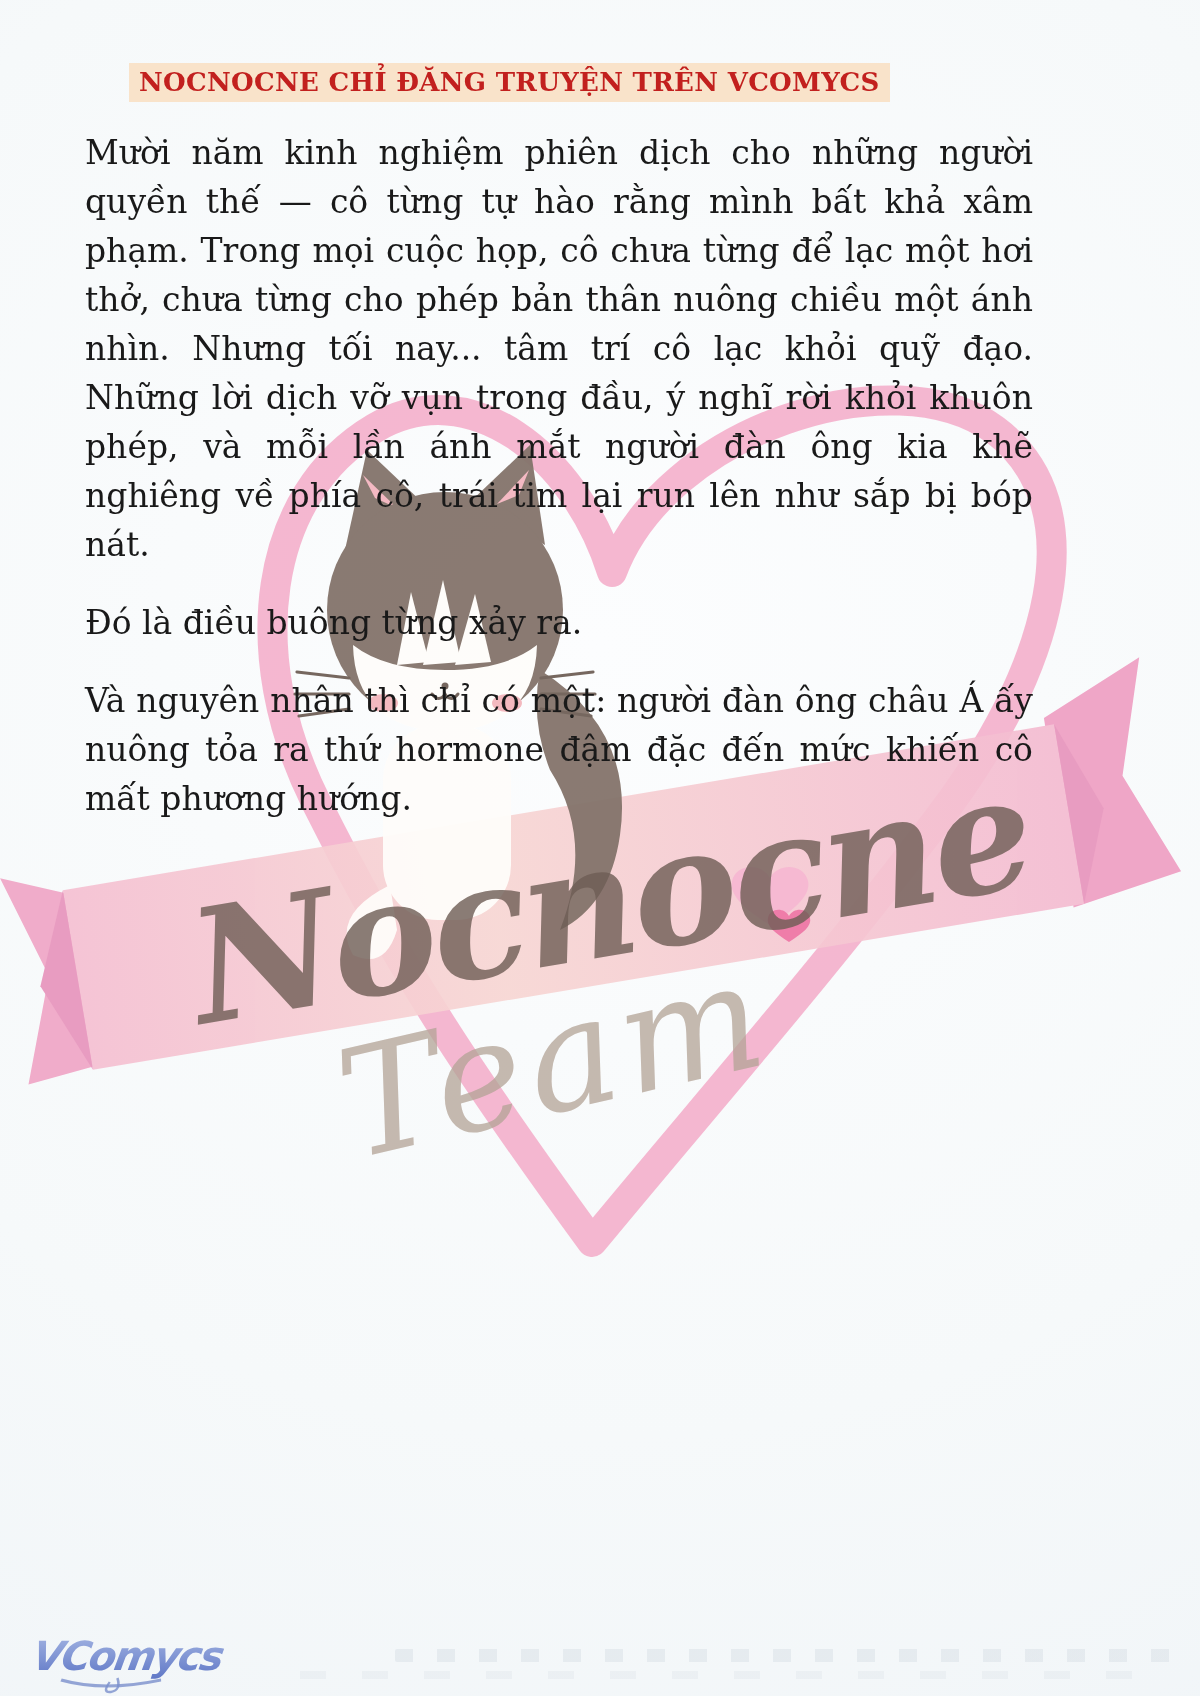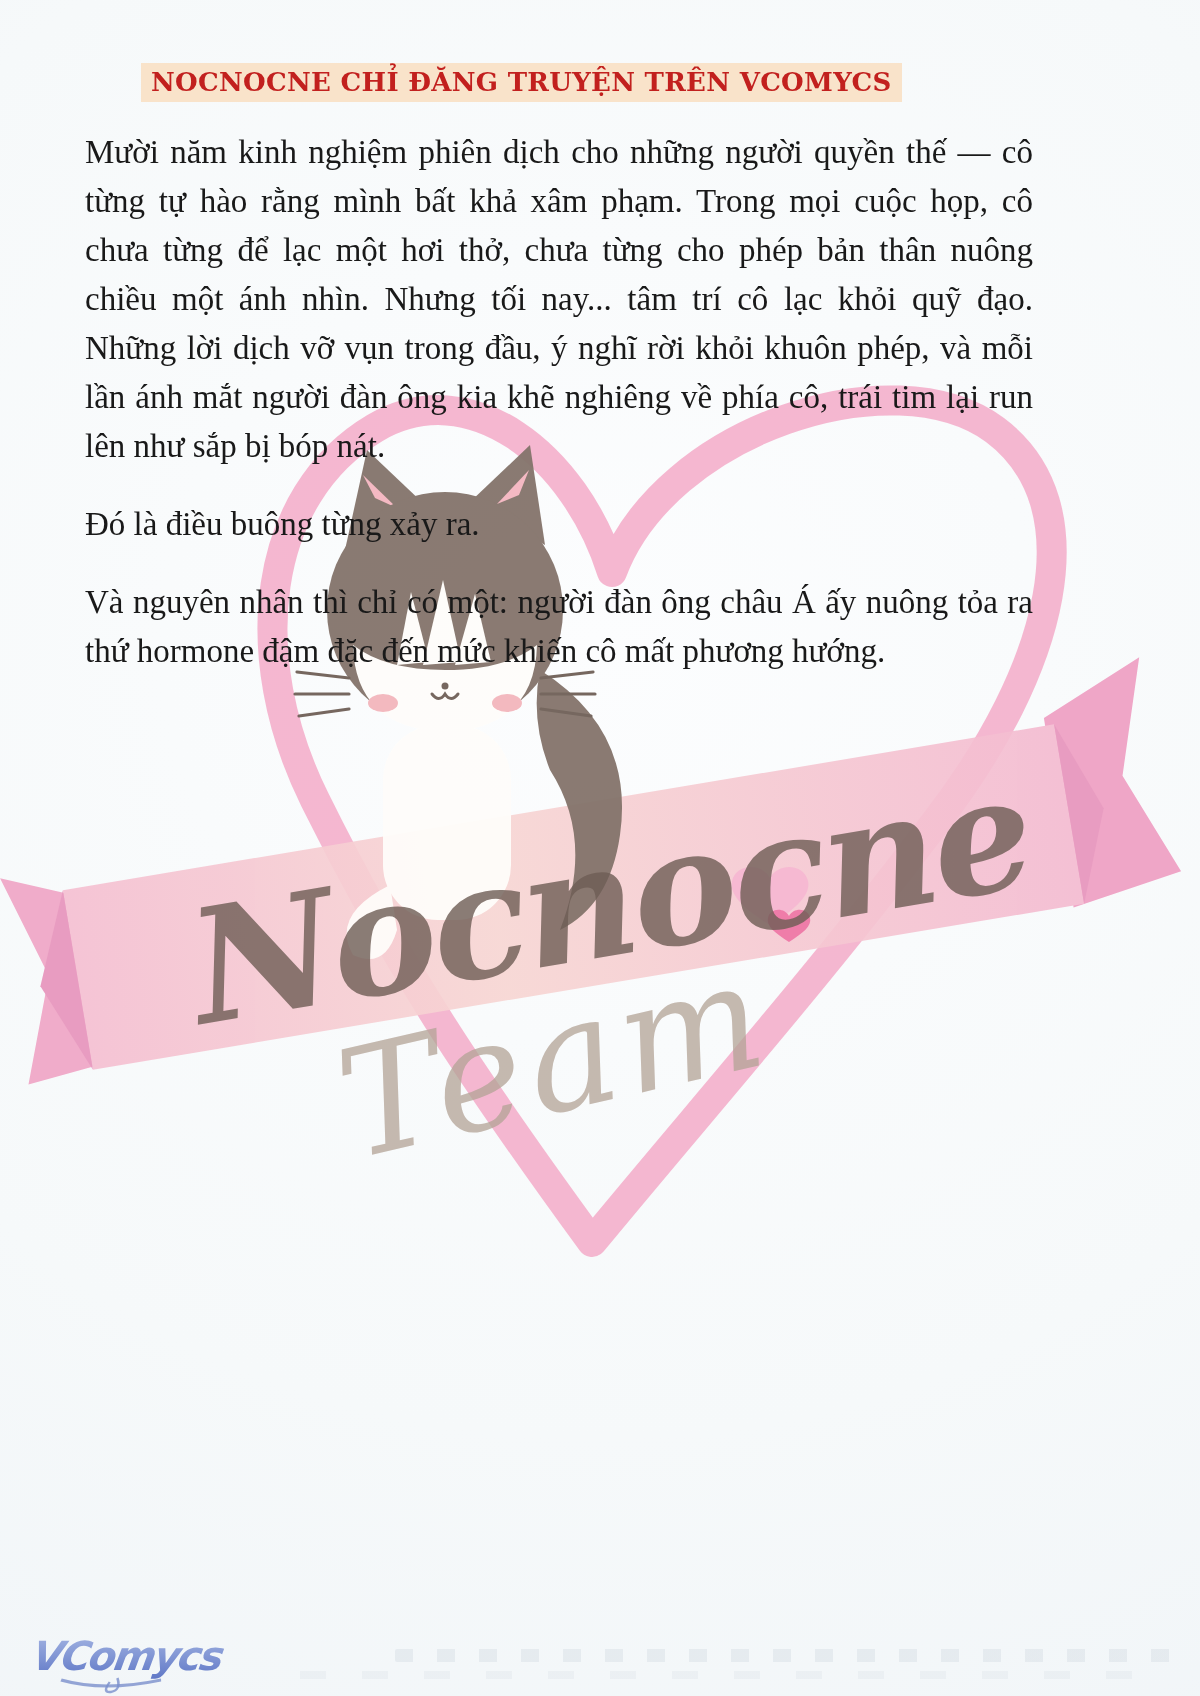--- a/index.html
+++ b/index.html
@@ -16,33 +16,31 @@
   .header-strip{
     position:absolute;left:129px;top:63px;
     background:#f9e3ca;
     color:#c2201e;
     font-weight:bold;
     font-size:26px;
     line-height:32px;
     padding:3px 10px 4px 10px;
     letter-spacing:.3px;
     white-space:nowrap;
-    margin-left:12px;
   }
   .story{
     position:absolute;left:85px;top:128px;width:948px;
     color:#191919;
   }
   .story p{
     margin:0 0 29px 0;
     font-size:33px;
     line-height:49px;
     text-align:justify;
     text-justify:inter-word;
-    font-family:Liberation Serif, serif;
   }
   .logo-svg{position:absolute;left:14px;top:1618px;width:220px;height:80px;}
   .noise-row1{
     position:absolute;top:1649px;left:395px;right:8px;height:13px;
     background:repeating-linear-gradient(90deg,#ccd5dd 0 18px,transparent 18px 42px);
     opacity:.35;border-radius:2px;
   }
   .noise-row2{
     position:absolute;top:1671px;left:300px;right:60px;height:8px;
     background:repeating-linear-gradient(90deg,#d6dde4 0 26px,transparent 26px 62px);

